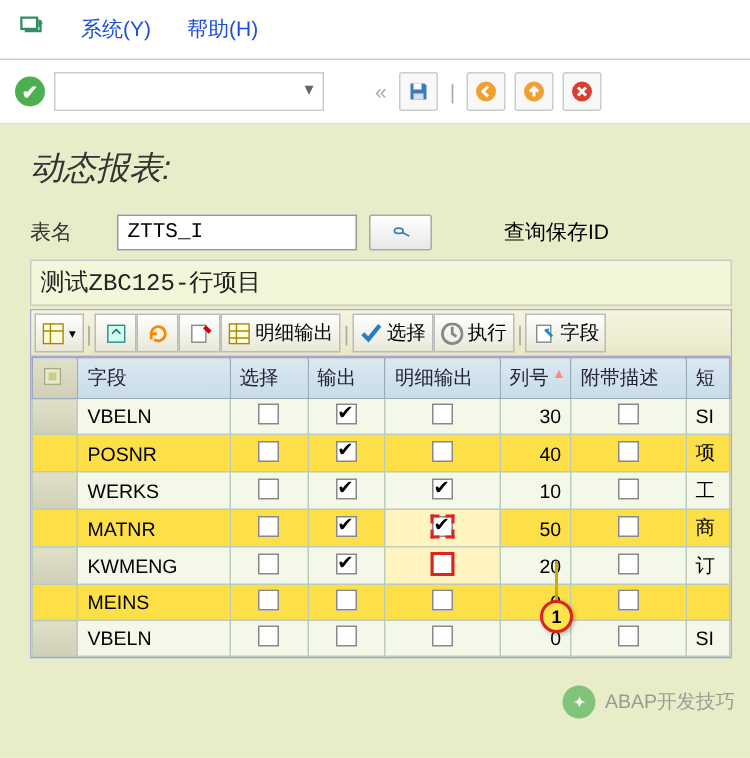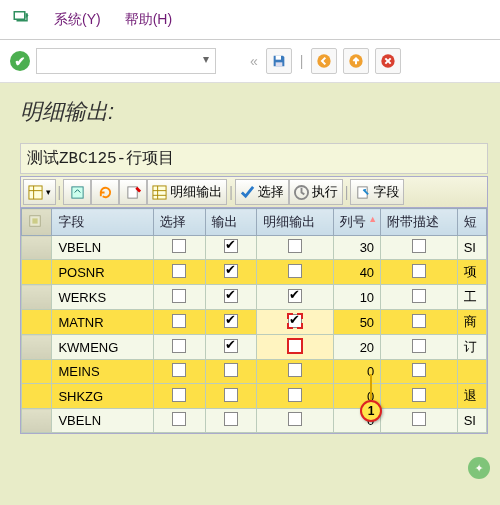--- a/index.html
+++ b/index.html
@@ -1,19 +1,19 @@
 <!DOCTYPE html>
 <html><head>
 <meta charset="utf-8">
 <style>
   * { box-sizing: border-box; margin: 0; padding: 0; font-family: "Microsoft YaHei", Arial, sans-serif; }
   body { background: #f0f0f0; width: 500px; height: 505px; overflow: hidden; position: relative; }
   .menubar { background: #fff; border-bottom: 1px solid #ccc; padding: 8px 12px; display: flex; align-items: center; gap: 24px; }
   .menubar .menu-icon { color: #2f8f5f; font-size: 18px; }
-  .menubar .menu-item { font-size: 14px; color: #701a75; cursor: pointer; }
+  .menubar .menu-item { font-size: 14px; color: #1d4ed8; cursor: pointer; }
   .toolbar1 { background: #fff; padding: 8px 10px; display: flex; align-items: center; gap: 6px; border-bottom: 1px solid #ddd; }
   .green-check { width: 20px; height: 20px; border-radius: 50%; background: #4caf50; color: #fff; display: flex; align-items: center; justify-content: center; font-size: 13px; font-weight: bold; }
   .dropdown { border: 1px solid #ccc; background: #fff; height: 26px; width: 180px; position: relative; }
   .dropdown::after { content: "▾"; position: absolute; right: 6px; top: 3px; color: #666; font-size: 12px; }
   .tb-sep { color: #aaa; font-size: 14px; margin: 0 2px; }
   .tb-btn { width: 26px; height: 26px; border: 1px solid #ccc; background: #f8f8f8; border-radius: 2px; display: flex; align-items: center; justify-content: center; cursor: pointer; }
   .tb-btn svg { width: 16px; height: 16px; }
   .content { padding: 10px 12px 0 20px; background: #e8ecc8; height: calc(100% - 80px); }
   .title { font-style: italic; font-size: 22px; color: #333; margin-bottom: 12px; padding: 4px 0; }
   .form-row { display: flex; align-items: center; gap: 8px; margin-bottom: 6px; }
@@ -88,22 +88,33 @@
   </div>
   <div class="tb-btn">
     <svg viewBox="0 0 24 24">
         <circle cx="12" cy="12" r="10" fill="#d94030"></circle>
         <path d="M8 8l8 8M16 8l-8 8" stroke="#fff" stroke-width="3"></path>
       </svg>
   </div>
 </div>
 
 <div class="content">
-  <div class="title">明细输出:</div>
-
+  <div class="title">动态报表:</div>
+
+  <div class="form-row">
+    <span class="form-label">表名</span>
+    <input class="form-input" value="ZTTS_I" style="">
+    <div class="search-btn">
+      <svg viewBox="0 0 24 24" width="18" height="14">
+          <ellipse cx="10" cy="10" rx="5" ry="3" fill="none" stroke="#3a7abd" stroke-width="2"></ellipse>
+          <line x1="14" y1="12" x2="22" y2="16" stroke="#3a7abd" stroke-width="2"></line>
+        </svg>
+    </div>
+    <span class="query-label">查询保存ID</span>
+  </div>
 
   <div class="sub-title">测试ZBC125-行项目</div>
 
   <div class="grid-wrap">
     <div class="grid-toolbar">
       <div class="gtb-btn">
           <svg viewBox="0 0 16 16">
             <rect x="1" y="1" width="14" height="14" fill="#ffd" stroke="#a80"></rect>
             <line x1="1" y1="6" x2="15" y2="6" stroke="#a80"></line>
             <line x1="6" y1="1" x2="6" y2="15" stroke="#a80"></line>
@@ -233,30 +244,20 @@
           <tr class="alt">
             <td class="rowsel"></td>
             <td class="field">MEINS</td>
             <td style="text-align:center"><span class="chk"></span></td>
             <td style="text-align:center"><span class="chk"></span></td>
             <td class="" style="text-align:center"><span class="chk"></span></td>
             <td class="num">0</td>
             <td style="text-align:center"><span class="chk"></span></td>
             <td></td>
           </tr>
-          <tr class="alt">
-            <td class="rowsel"></td>
-            <td class="field">SHKZG</td>
-            <td style="text-align:center"><span class="chk"></span></td>
-            <td style="text-align:center"><span class="chk"></span></td>
-            <td class="" style="text-align:center"><span class="chk"></span></td>
-            <td class="num">0</td>
-            <td style="text-align:center"><span class="chk"></span></td>
-            <td>退</td>
-          </tr>
           <tr>
             <td class="rowsel"></td>
             <td class="field">VBELN</td>
             <td style="text-align:center"><span class="chk"></span></td>
             <td style="text-align:center"><span class="chk"></span></td>
             <td class="" style="text-align:center"><span class="chk"></span></td>
             <td class="num">0</td>
             <td style="text-align:center"><span class="chk"></span></td>
             <td>SI</td>
           </tr>
@@ -265,13 +266,14 @@
   </div>
 </div>
 
 <div class="callout">
   <div class="callout-line"></div>
   <div class="callout-circle">1</div>
 </div>
 
 <div class="watermark">
   <div class="wm-icon">✦</div>
+  <span>ABAP开发技巧</span>
 </div>
 
 </body></html>

